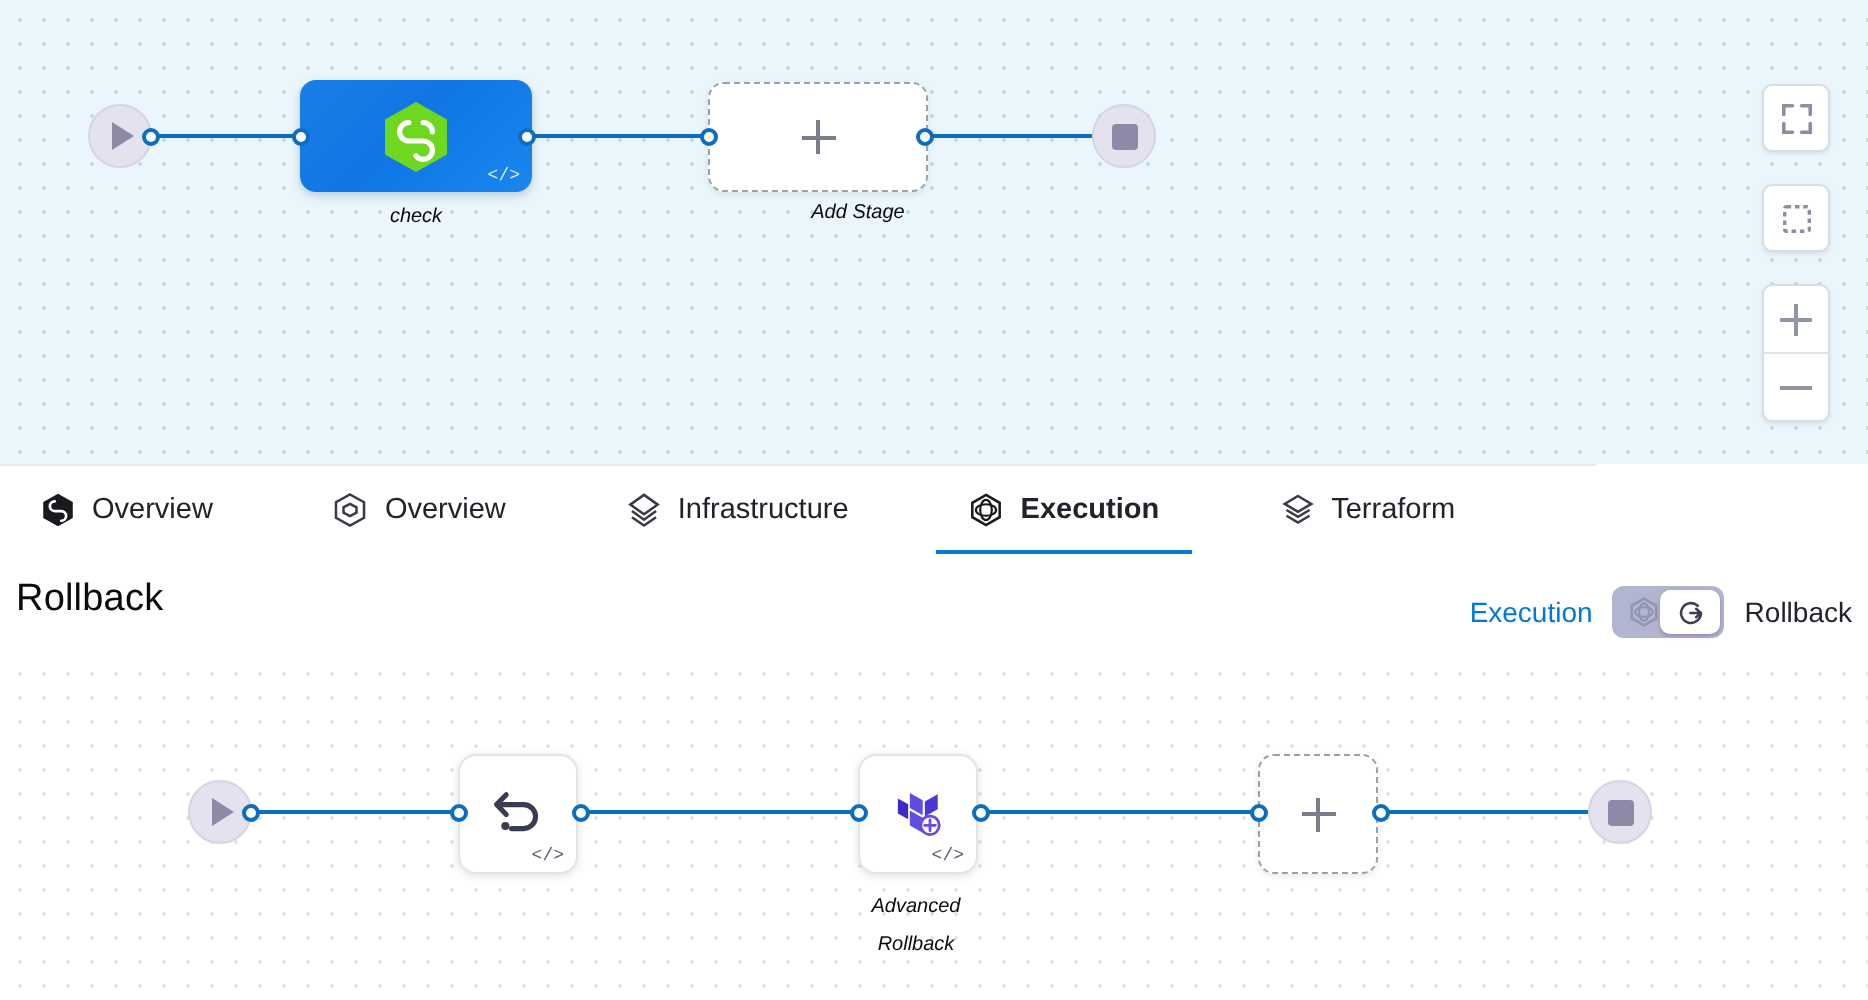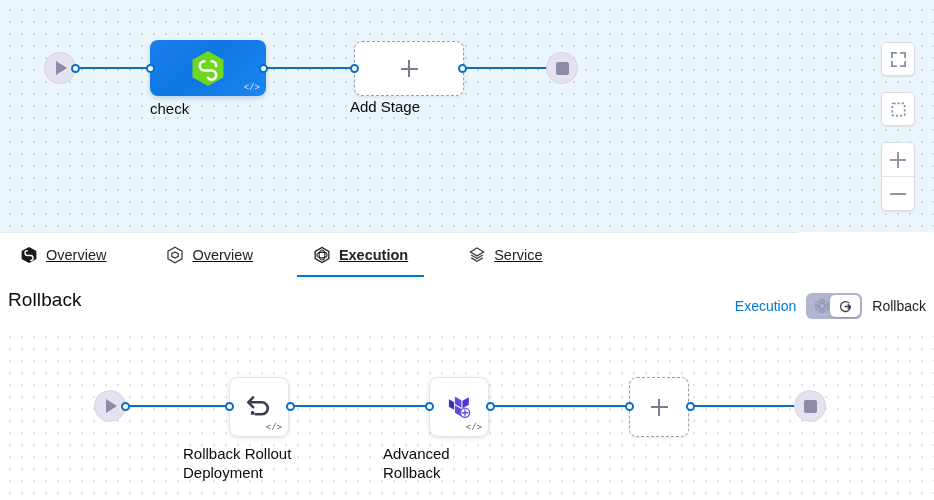--- a/index.html
+++ b/index.html
@@ -24,21 +24,20 @@
   }
 
   
   .tabbar {
     position: absolute; left: 0; top: 232px; width: 798px; height: 45px;
     background: #ffffff;
     border-top: 1px solid #e4e9f0;
     display: flex; align-items: center;
     padding-left: 14px;
     box-sizing: border-box;
-    text-decoration: underline;
   }
   .tab {
     display: flex; align-items: center; gap: 8px;
     height: 45px; position: relative;
     padding: 0 6px;
     margin-right: 48px;
     cursor: pointer;
     font-size: 14.5px;
     color: #22222a;
     white-space: nowrap;
@@ -119,25 +118,26 @@
     border-top: 7px solid transparent;
     border-bottom: 7px solid transparent;
     margin-left: 3px;
   }
   .stop-sq {
     width: 13px; height: 13px; background: #8d8aa8; border-radius: 2px;
   }
 
   .node-label {
     position: absolute;
-    text-align: left;
-    font-size: 15px;
+    text-align: center;
+    font-size: 10px;
     color: #0b0b0d;
     line-height: 19px;
     white-space: pre-line;
+    font-style: italic;
   }
 
   
   .stage-node {
     position: absolute;
     width: 116px; height: 56px; border-radius: 8px;
     background: linear-gradient(135deg, #1a7ee8 0%, #0f76e3 45%, #1a86f0 100%);
     box-shadow: 0 2px 5px rgba(20,60,120,.22);
     display: flex; align-items: center; justify-content: center;
   }
@@ -234,21 +234,21 @@
     </div>
     <div class="dot" style="left:146px; top:63.5px;"></div>
     <div class="dot" style="left:259px; top:63.5px;"></div>
     <div class="node-label" style="left:150px; top:99px; width:116px;">check</div>
 
     <div class="add-node" style="left:354px; top:41px; width:108px; height:53px;">
       <div class="plus"></div>
     </div>
     <div class="dot" style="left:350px; top:63.5px;"></div>
     <div class="dot" style="left:458px; top:63.5px;"></div>
-    <div class="node-label" style="left:350px; top:97px; width:108px;">Add Stage</div>
+    <div class="node-label" style="left:375px; top:97px; width:108px;">Add Stage</div>
 
     <div class="dot" style="left:551px; top:63.5px;"></div>
     <div class="terminal" style="left:546px; top:52px;">
       <div class="stop-sq"></div>
     </div>
 
     <div class="ctl" style="left:881px; top:42px;">
       <svg width="17" height="17" viewBox="0 0 18 18">
         <path d="M2 6.6V2h4.6M11.4 2H16v4.6M16 11.4V16h-4.6M6.6 16H2v-4.6" fill="none" stroke="#8a8fa3" stroke-width="1.9" stroke-linecap="round"></path>
       </svg>
@@ -279,37 +279,45 @@
     </div>
 
     <div class="tab">
       <svg class="tab-ico" viewBox="0 0 20 20">
         <polygon points="10,1.4 17.8,5.7 17.8,14.3 10,18.6 2.2,14.3 2.2,5.7" fill="none" stroke="#3b3b45" stroke-width="1.4"></polygon>
         <polygon points="10,6.6 13.6,8.5 13.6,11.5 10,13.4 6.4,11.5 6.4,8.5" fill="none" stroke="#3b3b45" stroke-width="1.4"></polygon>
       </svg>
       <span>Overview</span>
     </div>
 
+    <div class="tab">
+      <svg class="tab-ico" viewBox="0 0 20 20">
+        <polygon points="10,1.6 17.6,7 10,12.4 2.4,7" fill="none" stroke="#3b3b45" stroke-width="1.4"></polygon>
+        <polyline points="3.3,10.6 10,15.4 16.7,10.6" fill="none" stroke="#3b3b45" stroke-width="1.4"></polyline>
+        <polyline points="3.3,14 10,18.6 16.7,14" fill="none" stroke="#3b3b45" stroke-width="1.4"></polyline>
+      </svg>
+      <span>Infrastructure</span>
+    </div>
 
     <div class="tab active">
       <svg class="tab-ico" viewBox="0 0 20 20">
         <polygon points="10,1.6 17.6,6 17.6,14 10,18.4 2.4,14 2.4,6" fill="none" stroke="#19191e" stroke-width="1.4"></polygon>
         <ellipse cx="10" cy="10" rx="5.6" ry="3.2" fill="none" stroke="#19191e" stroke-width="1.2"></ellipse>
         <ellipse cx="10" cy="10" rx="3.2" ry="5.6" fill="none" stroke="#19191e" stroke-width="1.2"></ellipse>
       </svg>
       <span>Execution</span>
     </div>
 
     <div class="tab">
       <svg class="tab-ico" viewBox="0 0 20 20">
         <polygon points="10,2.2 17.4,6.6 10,11 2.6,6.6" fill="none" stroke="#3b3b45" stroke-width="1.4"></polygon>
         <polyline points="3.6,10 10,13.8 16.4,10" fill="none" stroke="#3b3b45" stroke-width="1.4"></polyline>
         <polyline points="3.6,13.2 10,17 16.4,13.2" fill="none" stroke="#3b3b45" stroke-width="1.4"></polyline>
       </svg>
-      <span>Service</span>
+      <span>Terraform</span>
     </div>
   </div>
 
   <div class="section-head">
     <div class="section-title">Rollback</div>
 
     <div class="toggle-wrap">
       <span class="toggle-label-left">Execution</span>
 
       <div class="switch">
@@ -345,22 +353,20 @@
     <div class="step-node" style="left:229px; top:50px;">
       <svg width="30" height="30" viewBox="0 0 28 28">
         <path d="M8.5 5 4 9.6l4.5 4.6" fill="none" stroke="#3a3c52" stroke-width="2.4" stroke-linecap="round" stroke-linejoin="round"></path>
         <path d="M4.4 9.6h12.2a5.6 5.6 0 0 1 0 11.2H11" fill="none" stroke="#3a3c52" stroke-width="2.4" stroke-linecap="round"></path>
         <circle cx="8.1" cy="19.6" r="1.9" fill="#3a3c52"></circle>
       </svg>
       <span class="code-badge dark">&lt;/&gt;</span>
     </div>
     <div class="dot" style="left:225px; top:74.5px;"></div>
     <div class="dot" style="left:286px; top:74.5px;"></div>
-    <div class="node-label" style="left:183px; top:117px; width:150px;">Rollback Rollout
-Deployment</div>
 
     <div class="step-node" style="left:429px; top:50px;">
       <svg width="30" height="30" viewBox="0 0 28 28">
         <polygon points="10.2,4.2 16.2,7.6 16.2,14.6 10.2,11.2" fill="#5c4ee5"></polygon>
         <polygon points="17.2,8.2 23.2,4.8 23.2,11.8 17.2,15.2" fill="#4b36d6"></polygon>
         <polygon points="10.2,12.4 16.2,15.8 16.2,22.8 10.2,19.4" fill="#5c4ee5"></polygon>
         <polygon points="4.6,6.8 9.4,9.5 9.4,16.5 4.6,13.8" fill="#3f28c9"></polygon>
         <circle cx="19.6" cy="19.3" r="4.3" fill="#ffffff" stroke="#6a4ae0" stroke-width="1.3"></circle>
         <path d="M19.6 16.8v5M17.1 19.3h5" stroke="#6a4ae0" stroke-width="1.3" stroke-linecap="round"></path>
       </svg>

